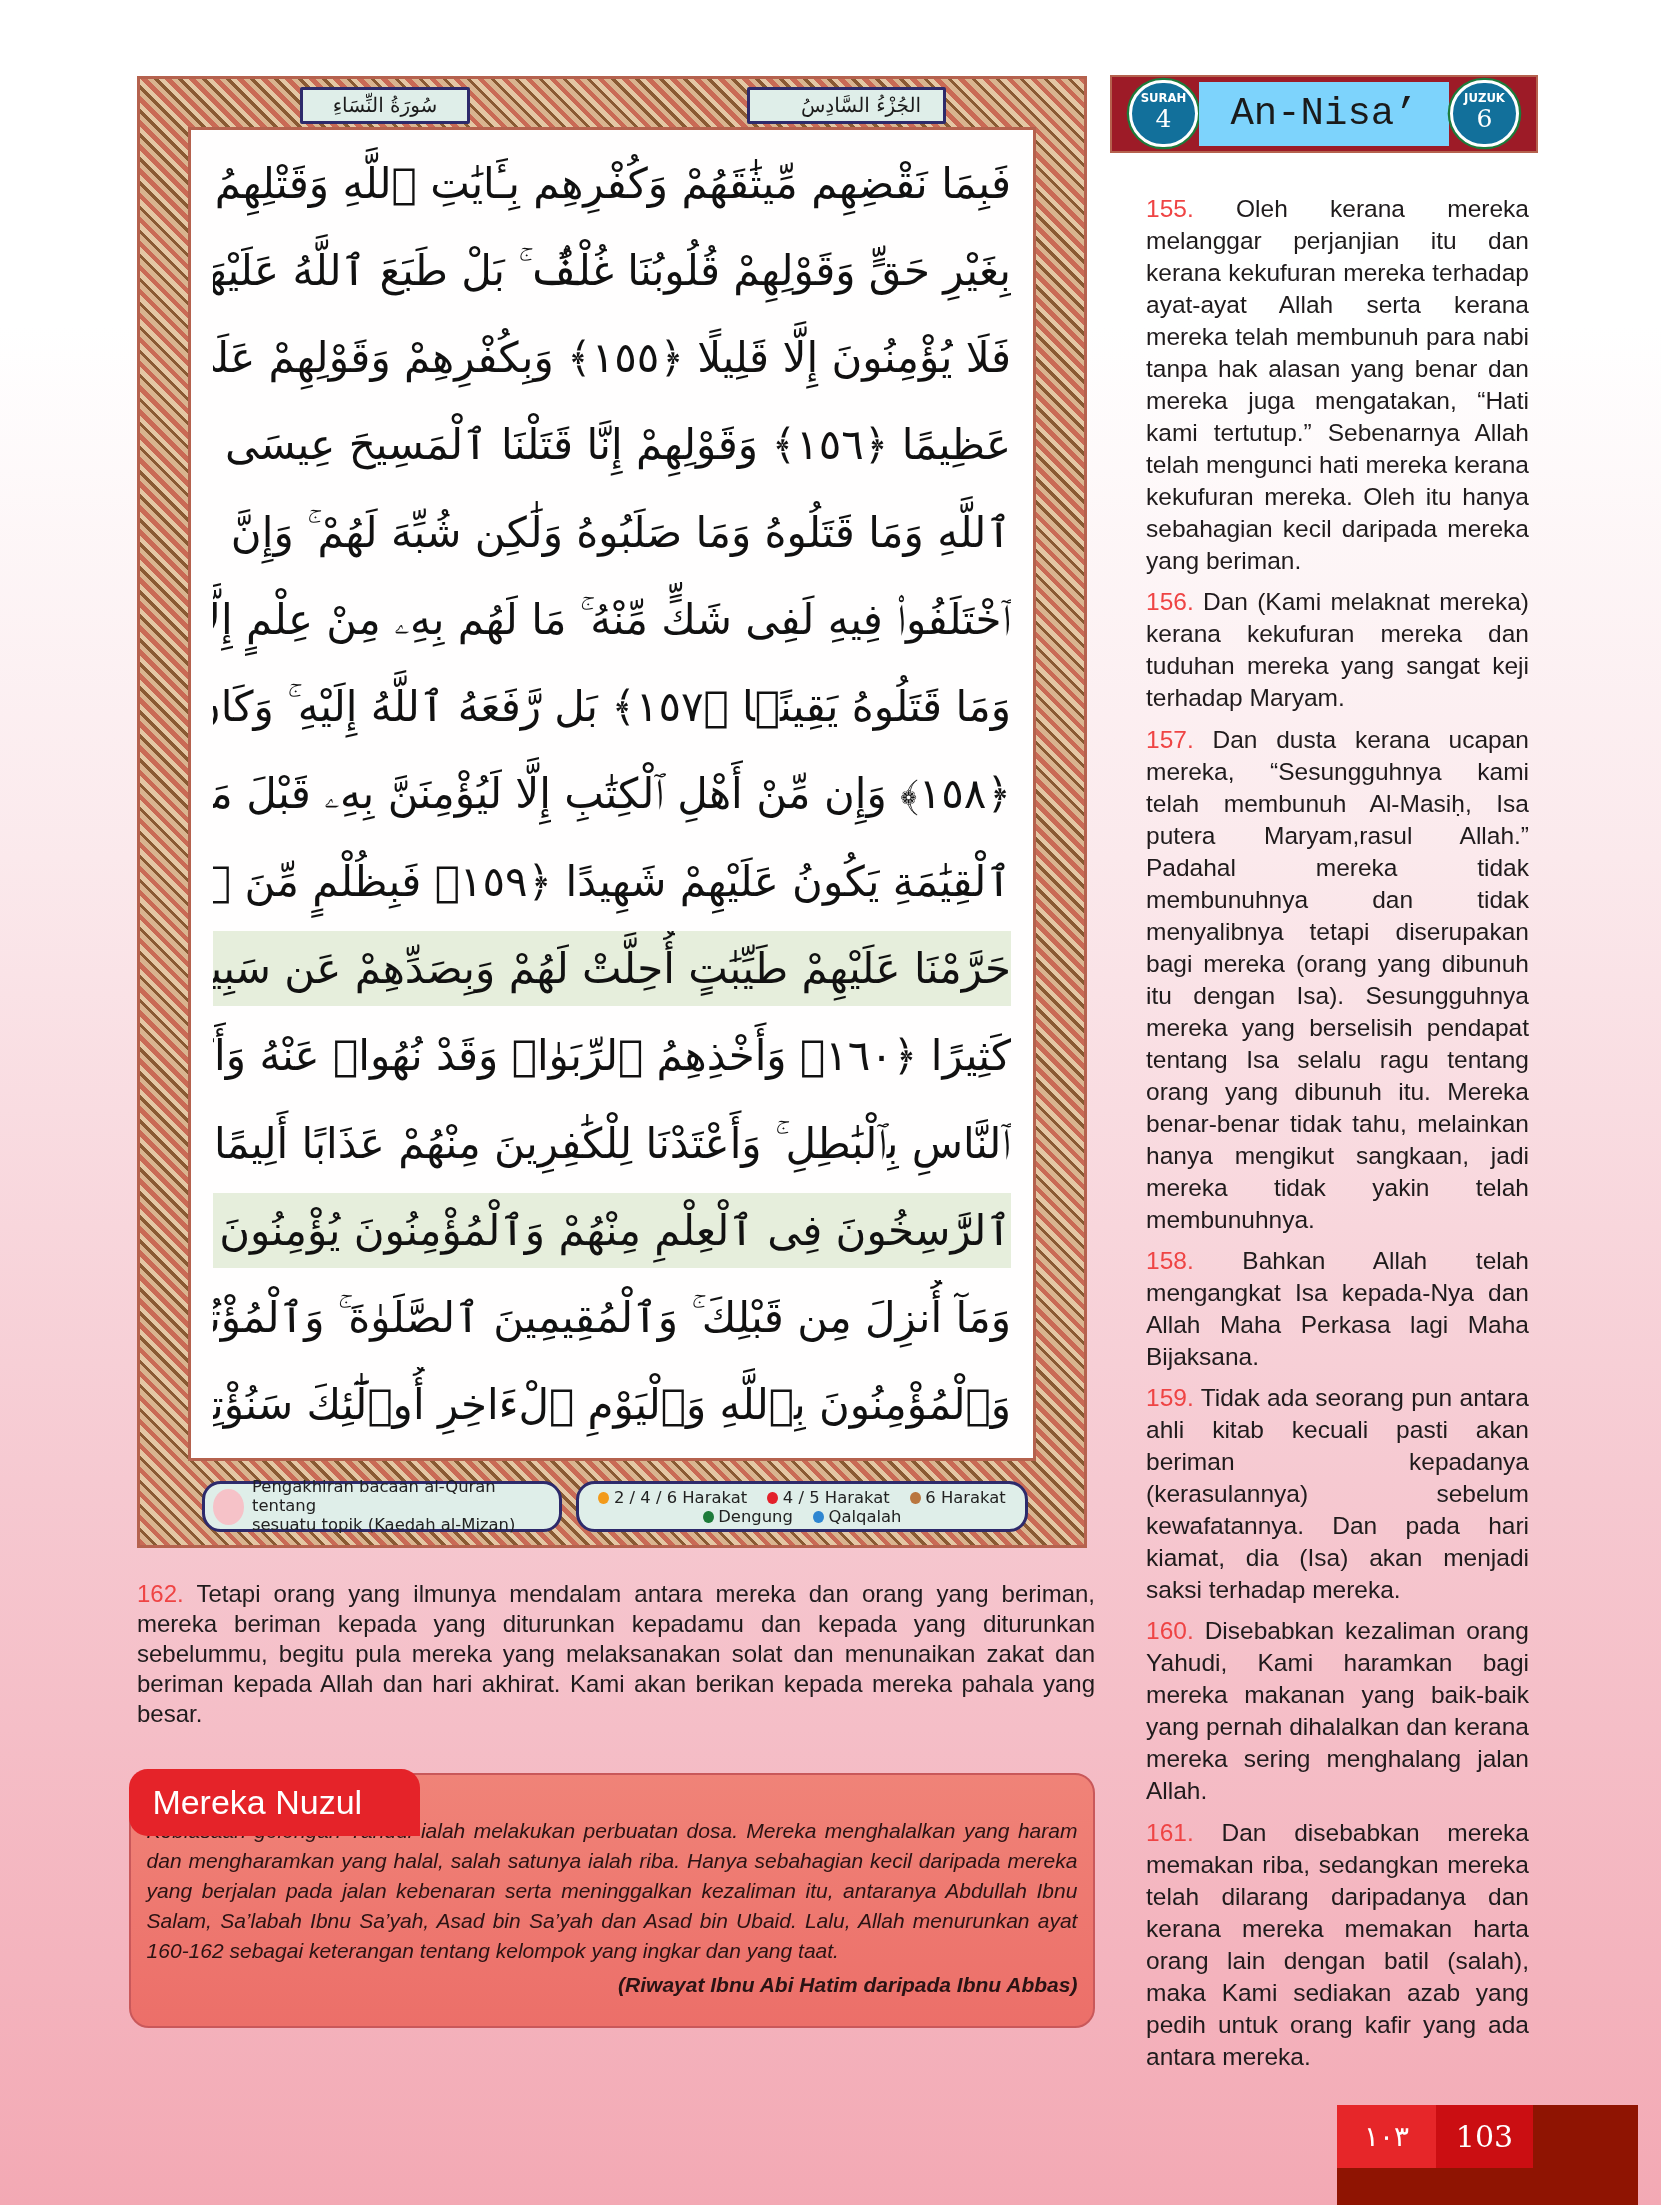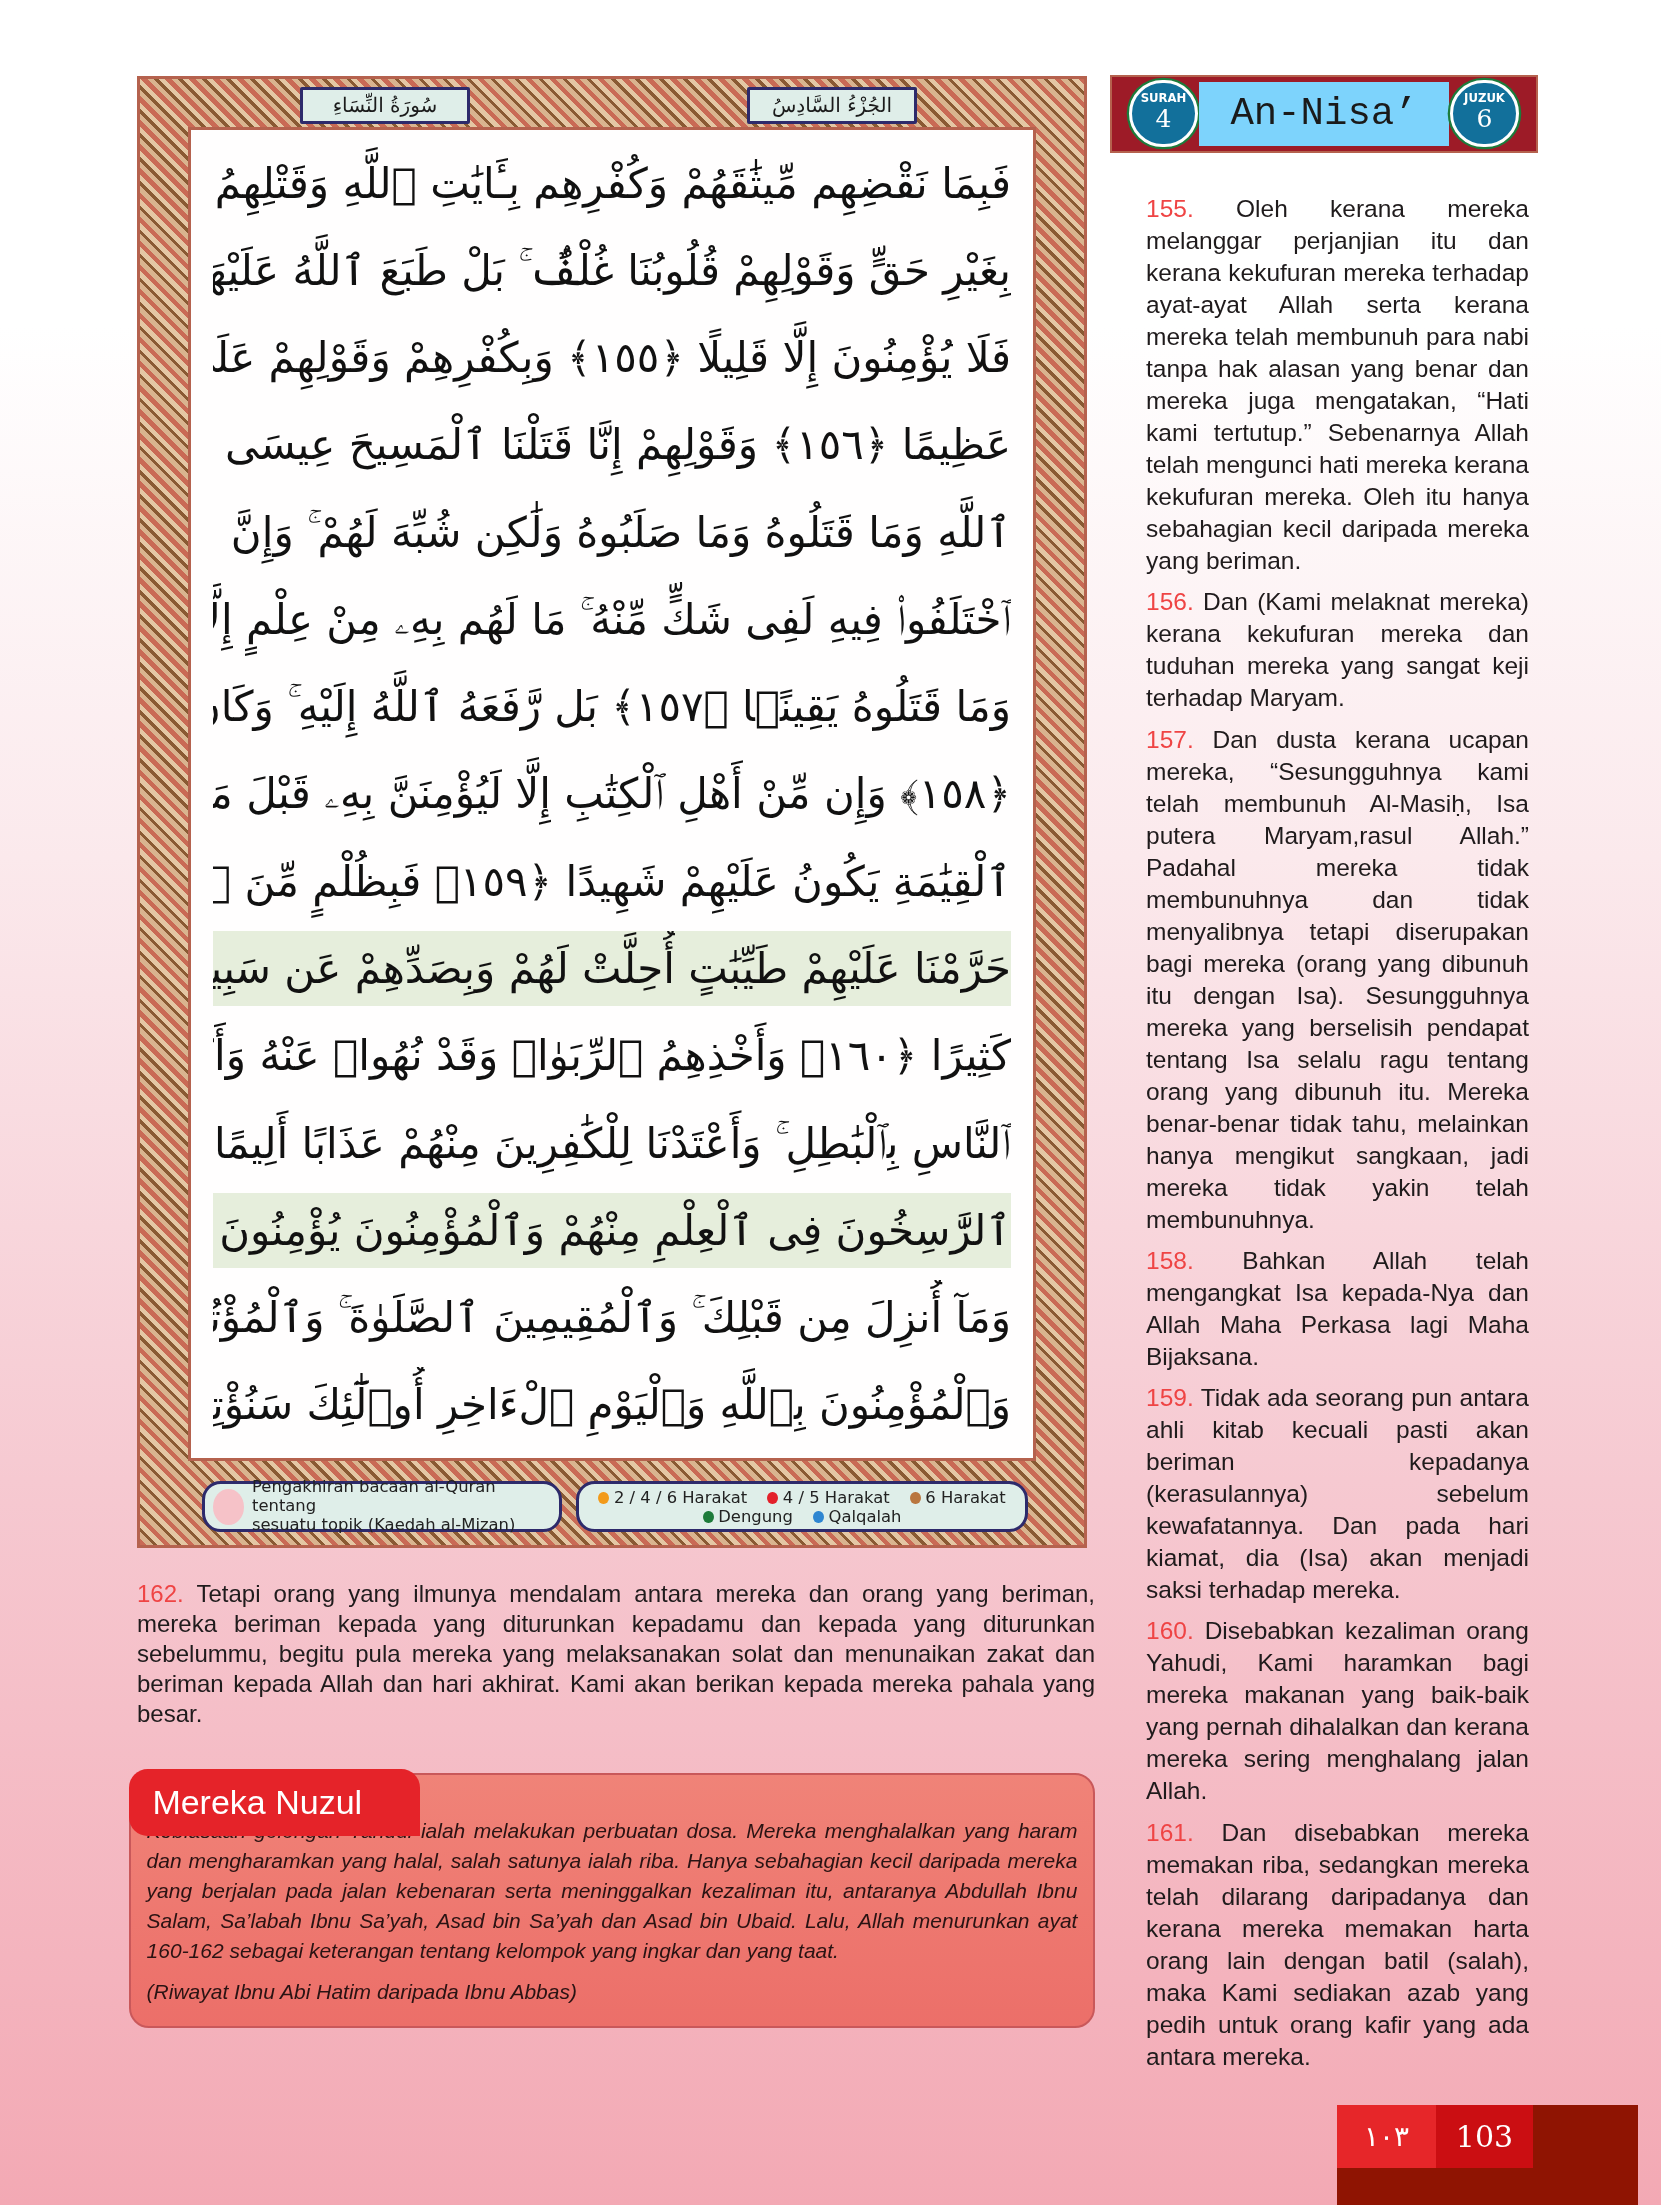--- a/index.html
+++ b/index.html
@@ -21,21 +21,21 @@
     position:absolute;left:48px;top:48px;right:48px;bottom:84px;
     border:3.1px solid #b5624e;background:#fffefe;
   }
   .frame-label{
     position:absolute;top:7.8px;height:31px;width:164px;
     background:#dfeee9;border:3.1px solid #2d2a6b;border-radius:2px;
     display:flex;align-items:center;justify-content:center;
     font-family:"DejaVu Serif",serif;font-size:20px;color:#1b1b1b;direction:rtl;
   }
   .frame-label.surah{left:160px;}
-  .frame-label.juz{left:607px;}
+  .frame-label.juz{left:607px;padding-left:29px;}
   .quran-lines{
     position:absolute;left:22px;right:22px;top:15.6px;bottom:15.6px;
     display:flex;flex-direction:column;justify-content:space-between;
   }
   .ayah-line{
     direction:rtl;text-align:justify;text-align-last:justify;
     font-family:"DejaVu Sans",sans-serif;font-size:42px;line-height:75px;height:75px;
     white-space:nowrap;overflow:hidden;color:#111;position:relative;
   }
   .hl-green{background:#e6eedc;}
@@ -88,21 +88,21 @@
     display:flex;align-items:center;padding-left:23.4px;box-sizing:border-box;
   }
   .asbab-box{
     position:absolute;left:129px;top:1773px;width:966px;height:255px;
     background:linear-gradient(to bottom,#f08378,#ec6f69);
     border:2.3px solid #c9585a;border-radius:20px;box-sizing:border-box;
     padding:9.3px 15.6px;font-family:"Liberation Sans",sans-serif;font-style:italic;
     font-size:21px;line-height:30px;color:#2a1313;
   }
   .asbab-body{text-align:justify;}
-  .asbab-source{text-align:left;margin-top:11px;}
+  .asbab-source{text-align:right;margin-top:4px;font-weight:bold;}
   
   .page-block{
     position:absolute;left:1337px;top:2105px;width:301px;height:100px;background:#8f1402;
   }
   .pg-ar{position:absolute;left:0;top:0;width:99px;height:63px;background:#e62629;color:#fff;
     font-family:"DejaVu Serif",serif;font-size:28px;display:flex;align-items:center;justify-content:center;}
   .pg-en{position:absolute;left:99px;top:0;width:97px;height:63px;background:#cb0e12;color:#fff;
     font-family:"DejaVu Serif",serif;font-size:30px;display:flex;align-items:center;justify-content:center;}
 </style>
 </head>

